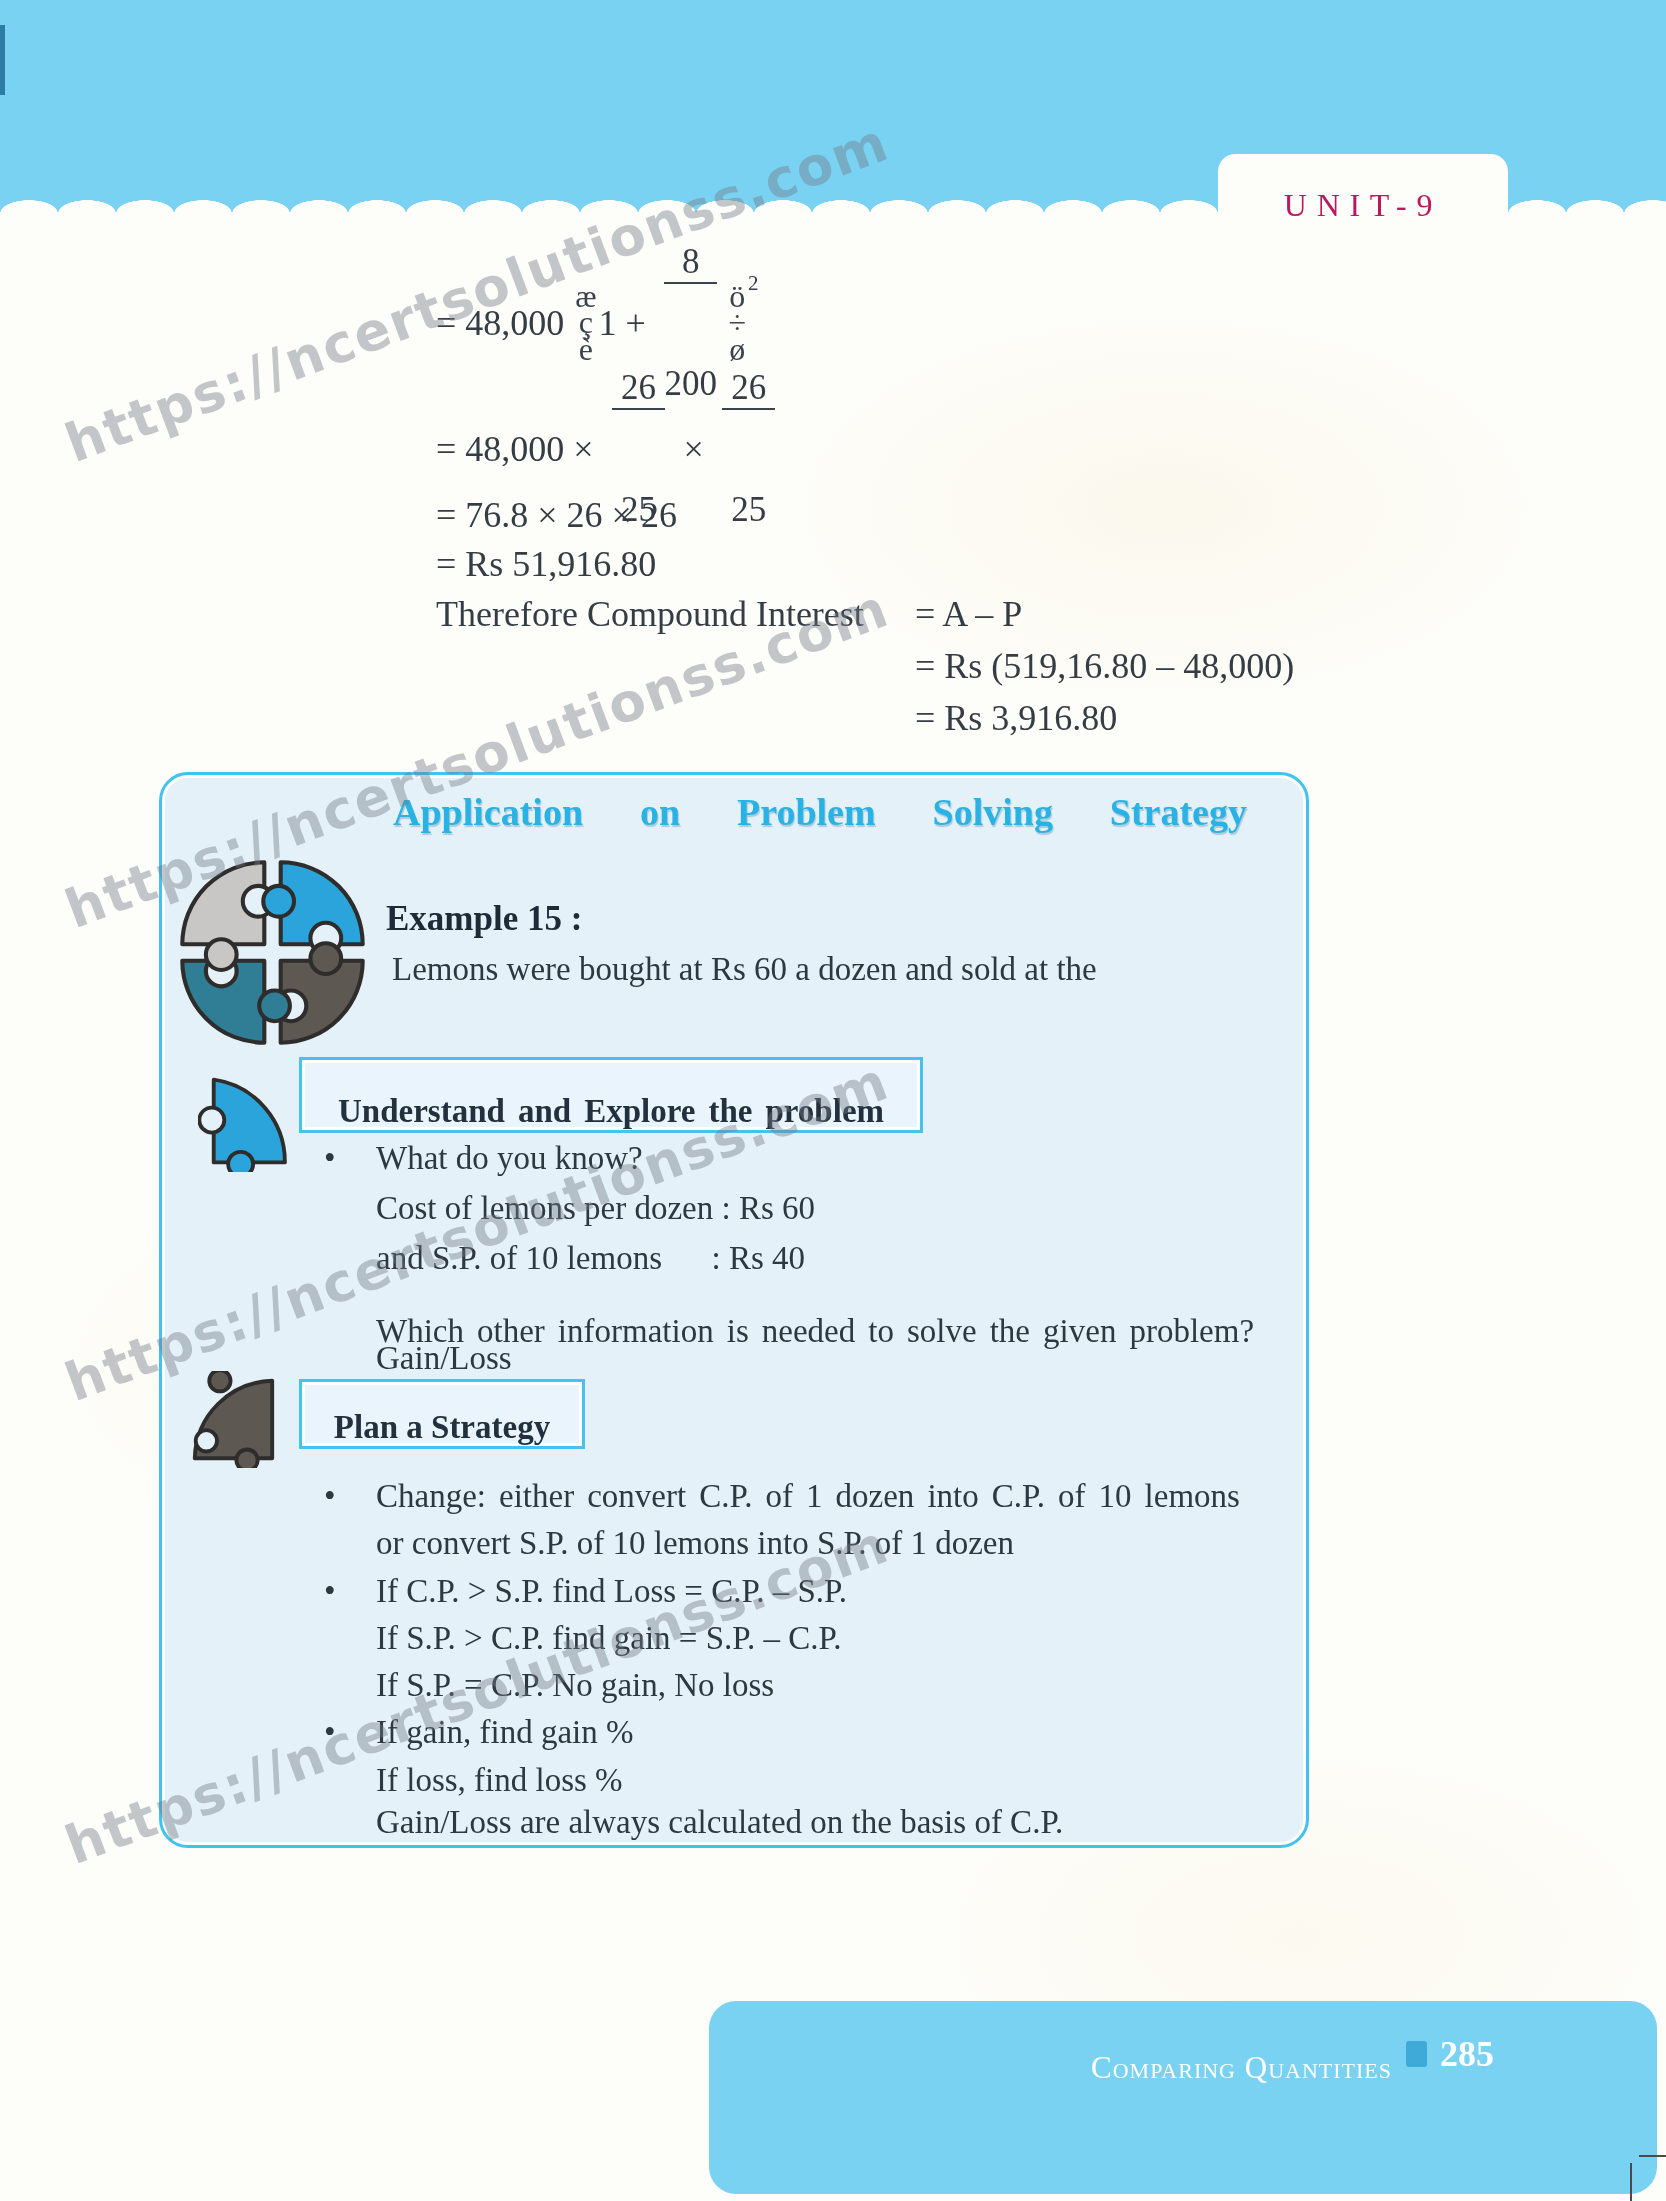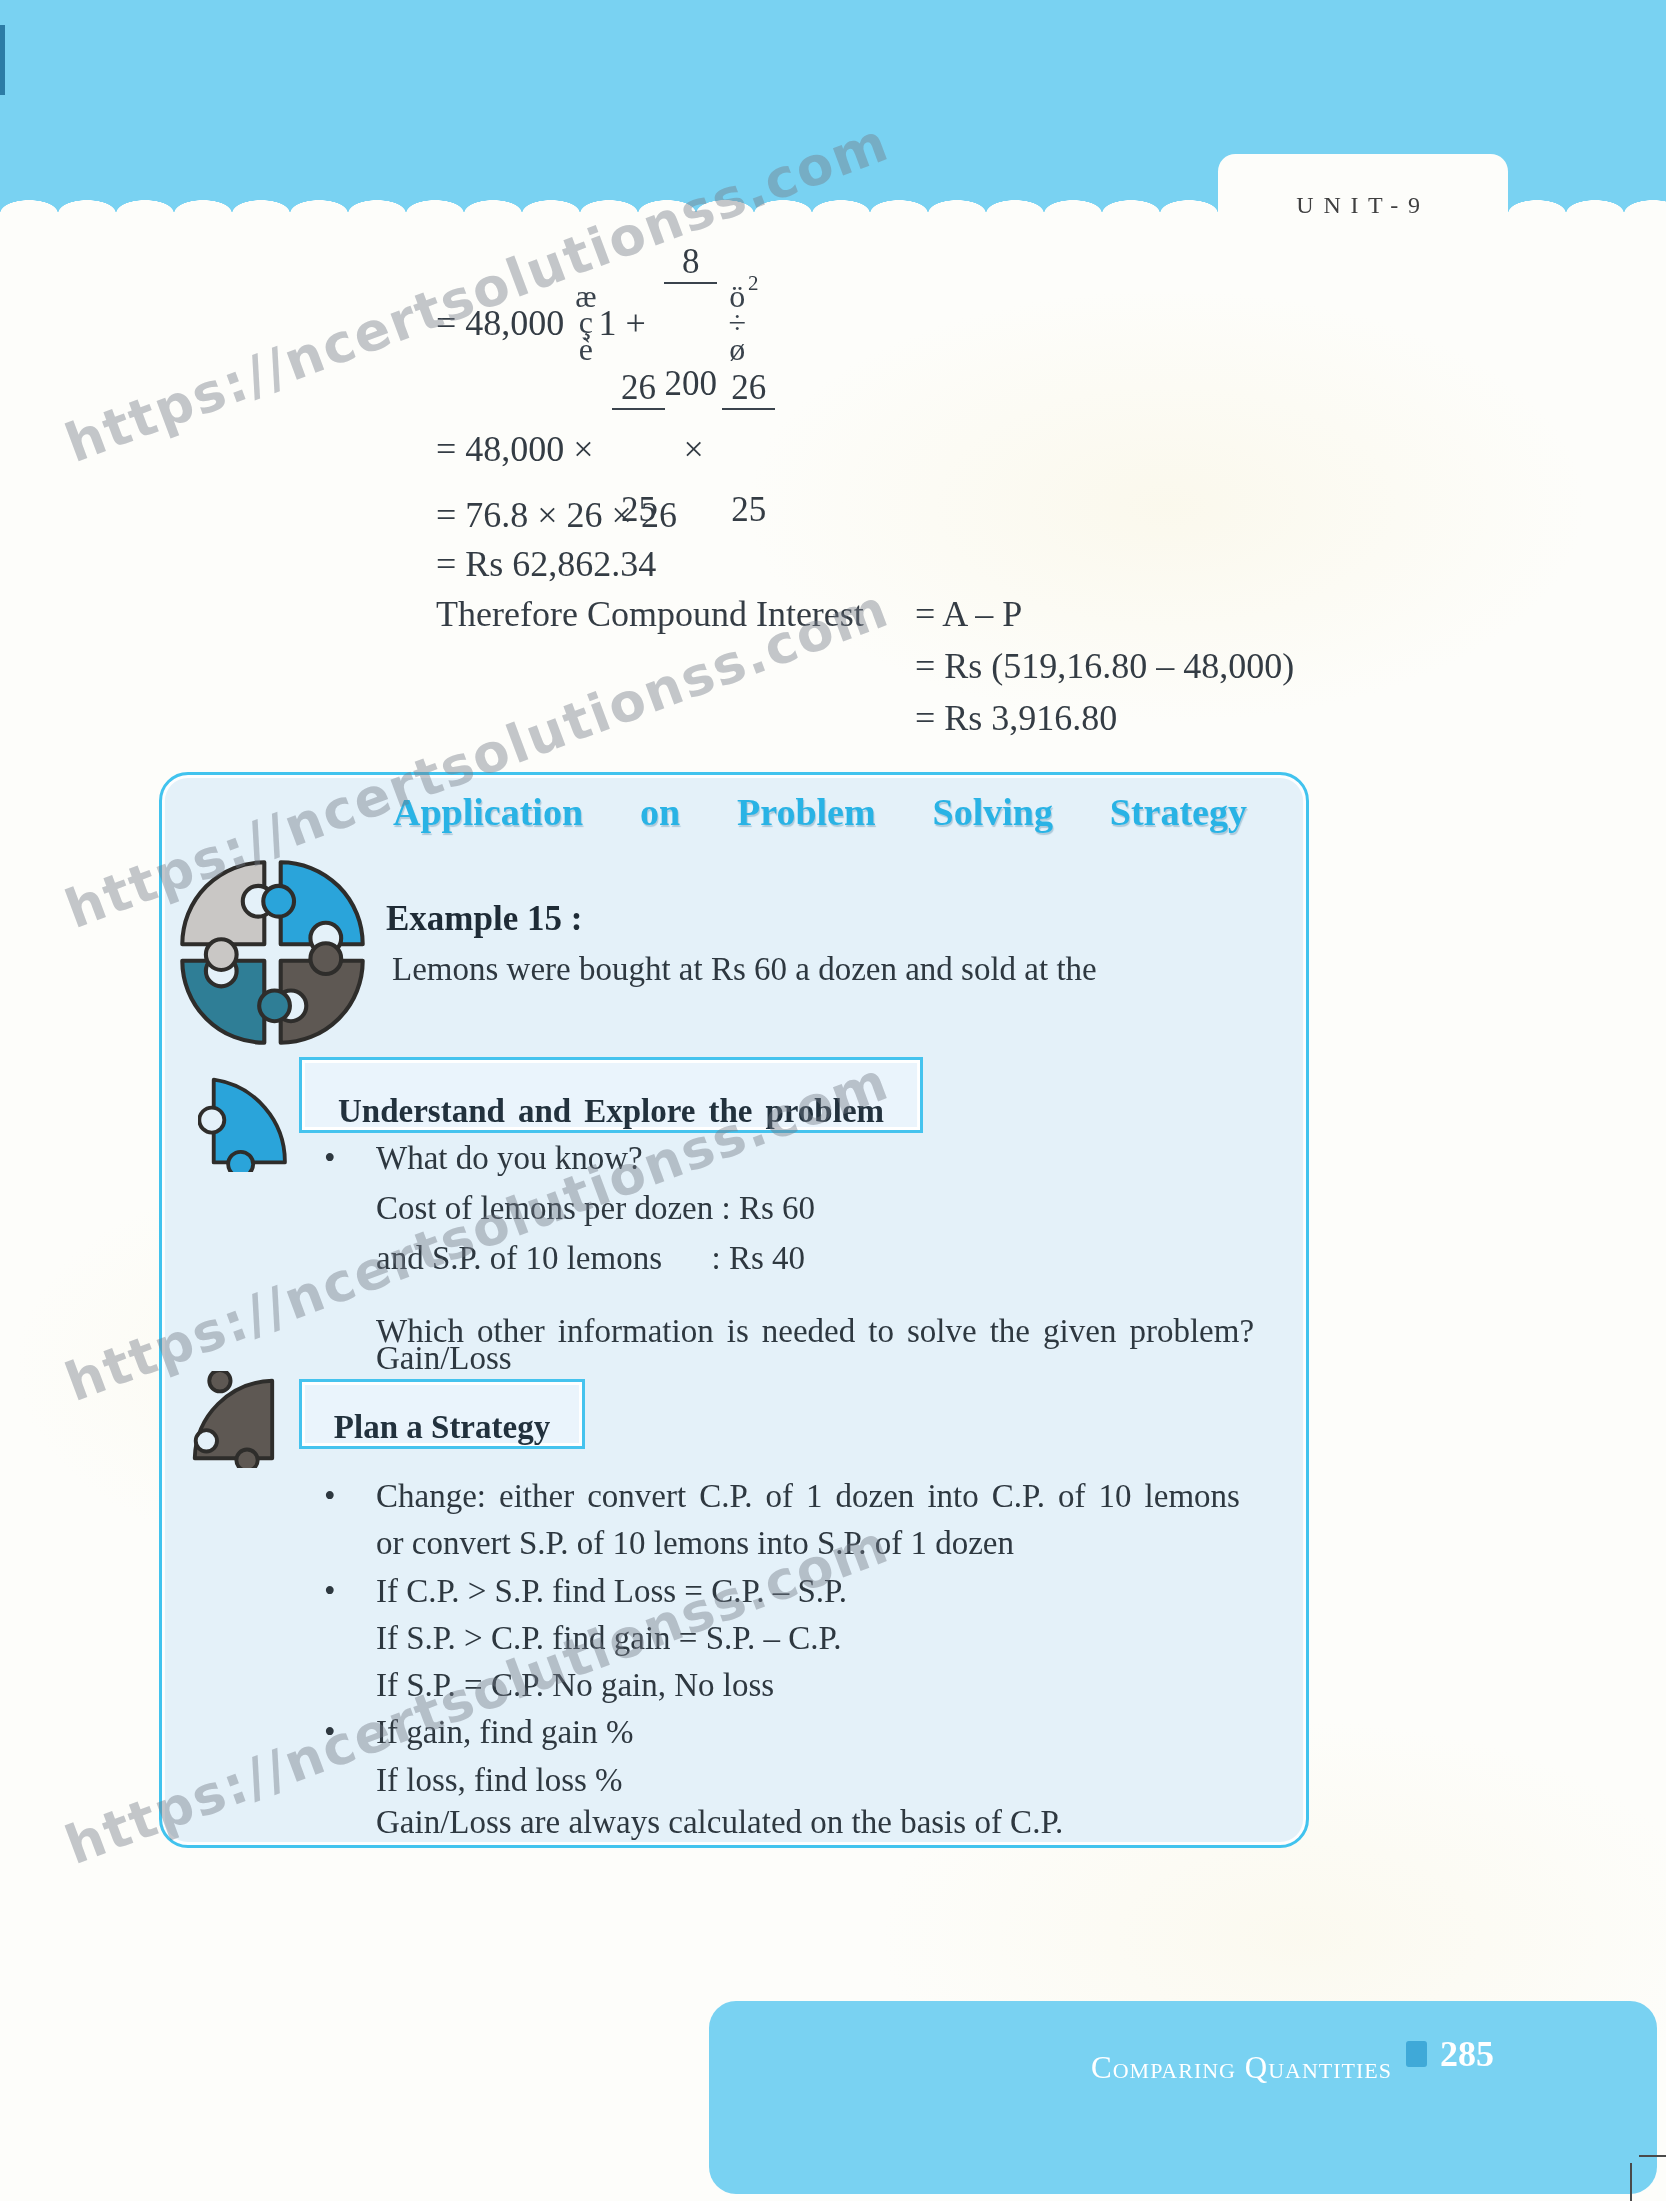--- a/index.html
+++ b/index.html
@@ -11,21 +11,21 @@
       radial-gradient(599px 309px at 78% 88%, rgba(247,241,215,.30), transparent 70%),
       #fdfdfa;}
 
   
   .top-band{position:absolute;left:0;top:0;width:100%;height:212px;background:#79d2f2;}
   .scallop{position:absolute;left:0;bottom:-1px;width:100%;height:13.5px;
     background-image:radial-gradient(29px 13.5px at 29px 13.5px, #fdfdfa 97%, rgba(253,253,250,0) 100%);
     background-size:58px 13.5px;background-repeat:repeat-x;}
   .unit-tab{position:absolute;left:1218px;top:154px;width:290px;height:58px;background:#fdfdfa;
     border-radius:17.4px 17.4px 0 0;display:flex;align-items:center;justify-content:center;}
-  .unit-tab span{font-size:24px;letter-spacing:9.7px;color:#404040;text-shadow:0 1px 0 #ffffff;margin-top:44px;}
+  .unit-tab span{font-size:32px;letter-spacing:9.7px;color:#be185d;text-shadow:0 1px 0 #ffffff;margin-top:44px;}
   .sliver{position:absolute;left:0;top:25px;width:4.8px;height:70px;background:#2c7ca6;}
 
   
   .watermark{position:absolute;z-index:6;font-family:"DejaVu Sans",sans-serif;font-weight:bold;
     font-size:53px;letter-spacing:1.9px;color:rgba(114,122,134,.42);white-space:nowrap;
     transform:rotate(-20.5deg);transform-origin:left center;pointer-events:none;}
   .wm1{left:68px;top:415px;} .wm2{left:68px;top:881px;} .wm3{left:68px;top:1354px;} .wm4{left:68px;top:1817px;}
 
   
   .eq{position:absolute;color:#343c44;font-size:36px;display:flex;align-items:center;white-space:pre;}
@@ -118,21 +118,21 @@
       <span class="den">25</span>
     </span>
     <span> × </span>
     <span class="frac">
       <span class="num">26</span>
       <span class="den">25</span>
     </span>
   </div>
 
   <div class="eq-text" style="left:436px;top:494px;">= 76.8 × 26 × 26</div>
-  <div class="eq-text" style="left:436px;top:543px;">= Rs 62,862.34</div>
+  <div class="eq-text" style="left:436px;top:543px;">= Rs 51,916.80</div>
   <div class="eq-text" style="left:436px;top:593px;">Therefore Compound Interest</div>
   <div class="eq-text" style="left:915px;top:593px;">= A – P</div>
   <div class="eq-text" style="left:915px;top:645px;">= Rs (519,16.80 – 48,000)</div>
   <div class="eq-text" style="left:915px;top:697px;">= Rs 3,916.80</div>
 
   <div class="sbox">
     <div class="box-title">
       <span>Application</span>
       <span>on</span>
       <span>Problem</span>

